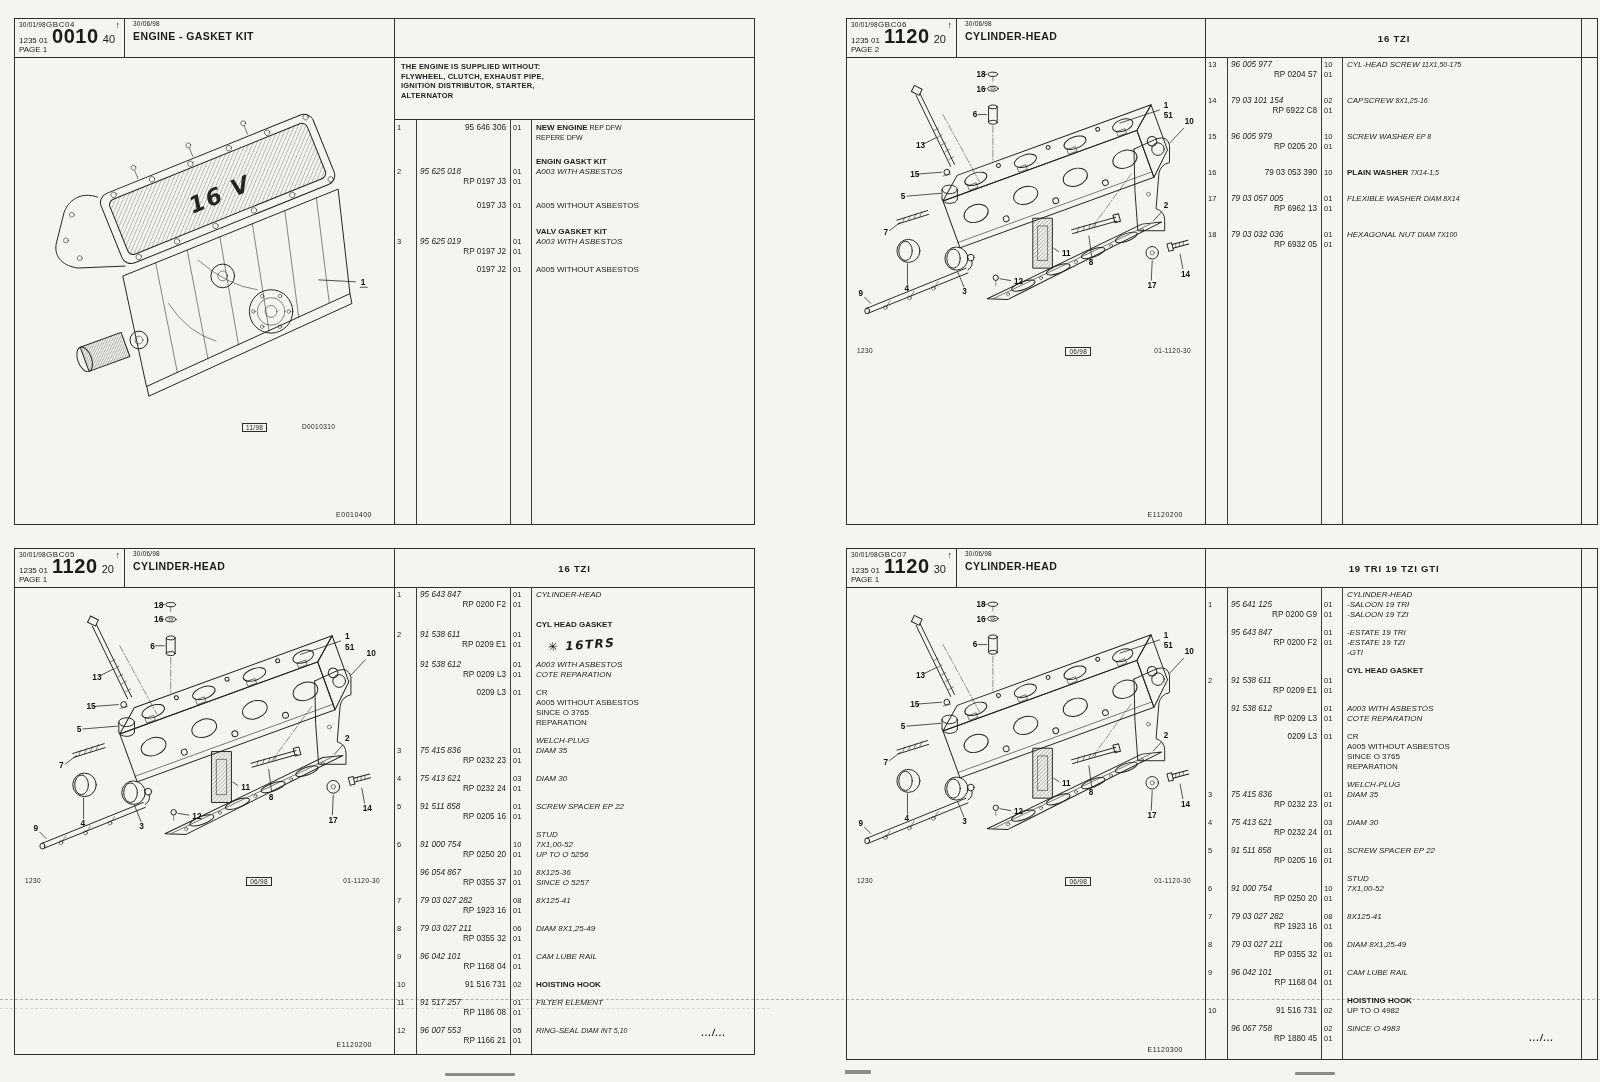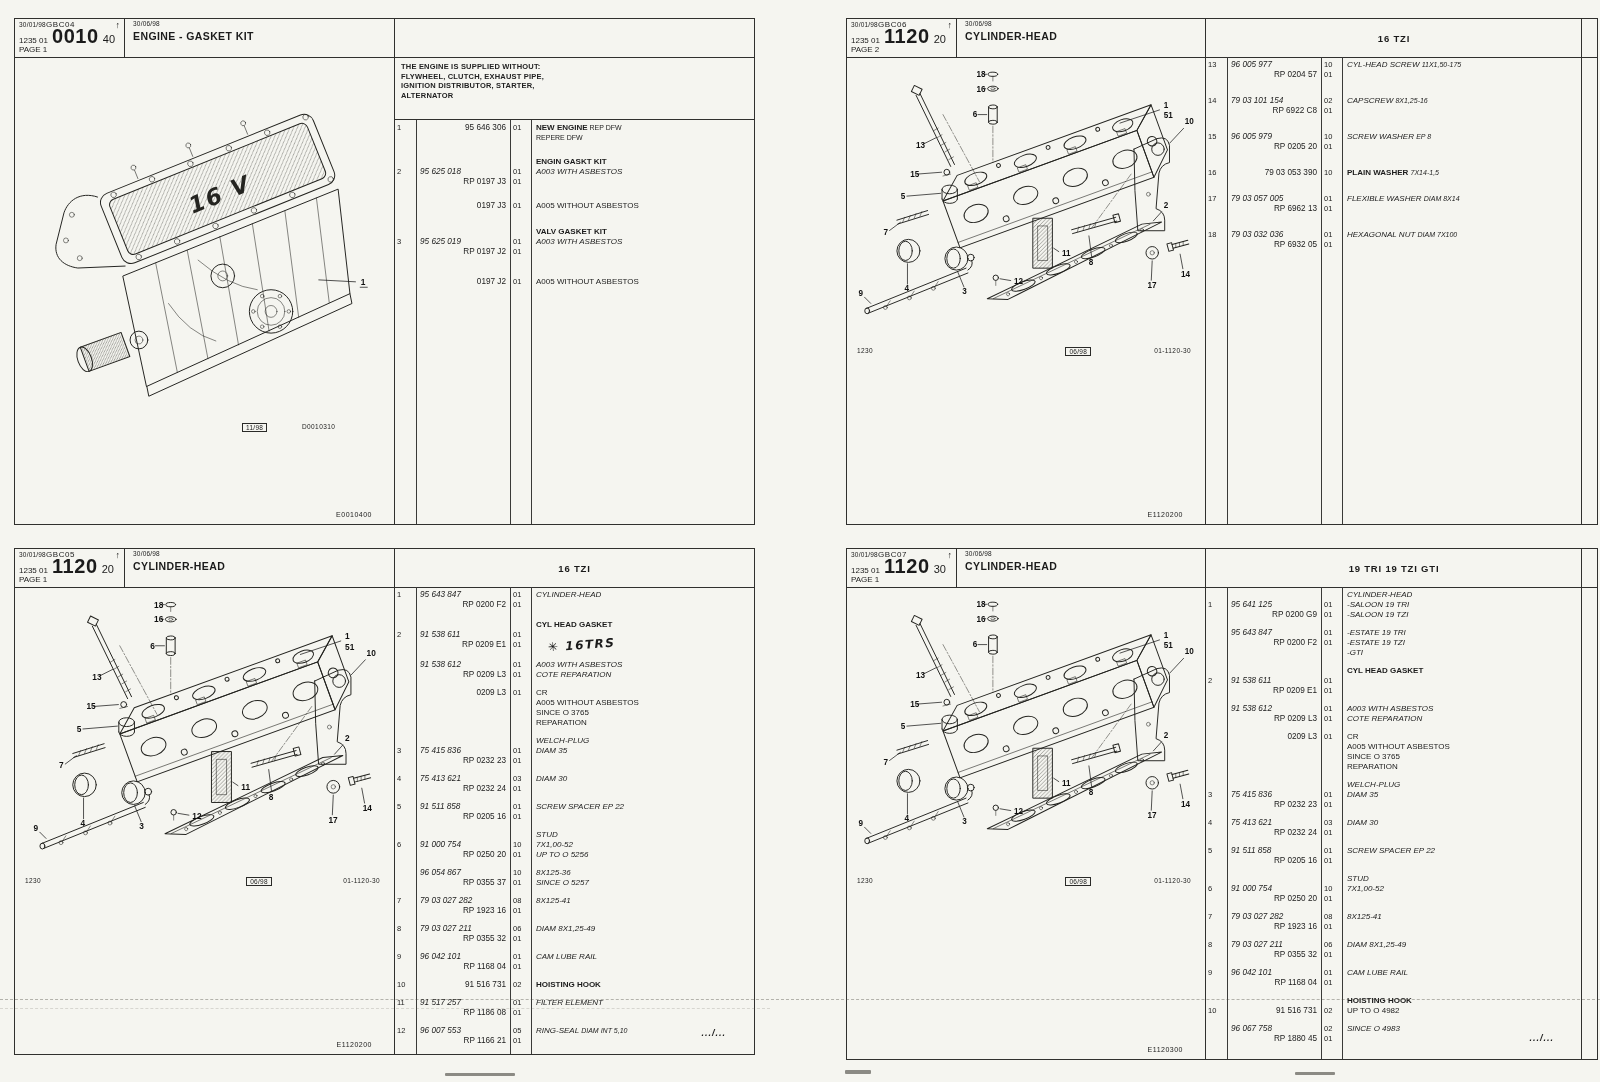--- a/index.html
+++ b/index.html
@@ -249,21 +249,21 @@
               <div class="tc tc-pn pn-il">95 625 019</div>
               <div class="tc tc-q">01</div>
               <div class="tc tc-d"><span class="sg-i">A003 WITH ASBESTOS</span></div>
             </div>
             <div class="trow">
               <div class="tc tc-ref"></div>
               <div class="tc tc-pn pn-br">RP 0197 J2</div>
               <div class="tc tc-q">01</div>
               <div class="tc tc-d"></div>
             </div>
-            <div class="trow" style="margin-top: 20px;">
+            <div class="trow" style="margin-top: 8px;">
               <div class="tc tc-ref"></div>
               <div class="tc tc-pn pn-br">0197 J2</div>
               <div class="tc tc-q">01</div>
               <div class="tc tc-d"><span class="sg-n">A005 WITHOUT ASBESTOS</span></div>
             </div>
           </div>
       </div>
     </div>
   </section>
 

